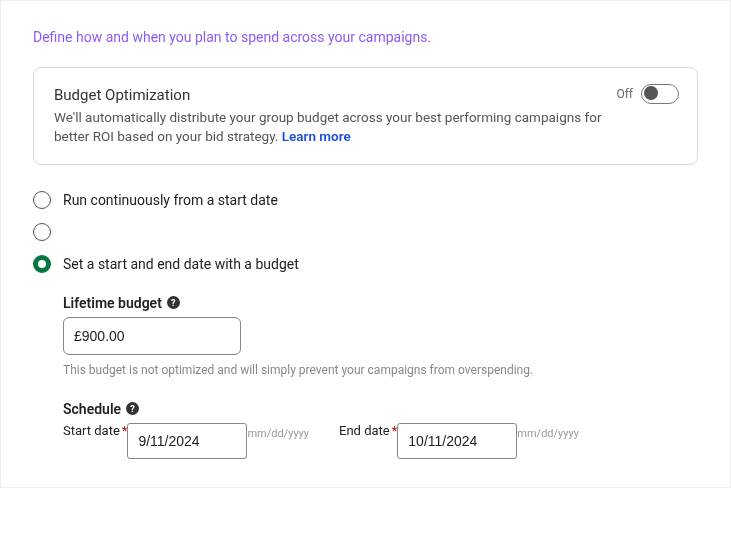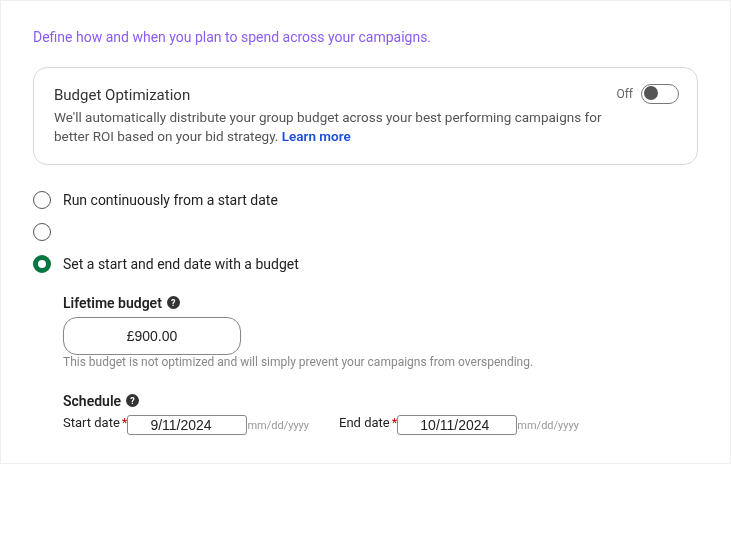--- a/index.html
+++ b/index.html
@@ -21,21 +21,21 @@
     margin: 0 0 10px 0;
     color: #1a1a1a;
   }
   .subtitle {
     color: #8b5cf6;
     margin-bottom: 22px;
     font-size: 14px;
   }
   .card {
     border: 1px solid #d9d9d9;
-    border-radius: 14px;
+    border-radius: 8px;
     padding: 18px 20px;
     position: relative;
     margin-bottom: 26px;
   }
   .card-title {
     font-size: 15px;
     color: #333;
     margin-bottom: 4px;
   }
   .card-desc {
@@ -129,30 +129,29 @@
     font-size: 9px;
     display: inline-flex;
     align-items: center;
     justify-content: center;
     font-weight: bold;
   }
   input.text-input {
     width: 178px;
     height: 38px;
     border: 1px solid #888;
-    border-radius: 14px;
+    border-radius: 6px;
     padding: 0 10px;
     font-size: 14px;
     color: #222;
-    text-align: center;
   }
   .helper-text {
     font-size: 12px;
     color: #888;
-    margin-top: 0;
+    margin-top: 8px;
     margin-bottom: 24px;
   }
   .date-row {
     display: flex;
     gap: 30px;
   }
   .date-col {
     display: flex;
     flex-direction: row;
   }
@@ -160,24 +159,24 @@
     font-size: 13px;
     color: #222;
     margin-bottom: 4px;
   }
   .req {
     color: #c00;
     margin-left: 2px;
   }
   input.date-input {
     width: 120px;
-    height: 20px;
+    height: 36px;
     border: 1px solid #888;
     border-radius: 3px;
-    padding: 0 22px;
+    padding: 0 10px;
     font-size: 14px;
     color: #222;
   }
   .format-hint {
     font-size: 11px;
     color: #999;
     margin-top: 4px;
   }
 </style>
 </head>

